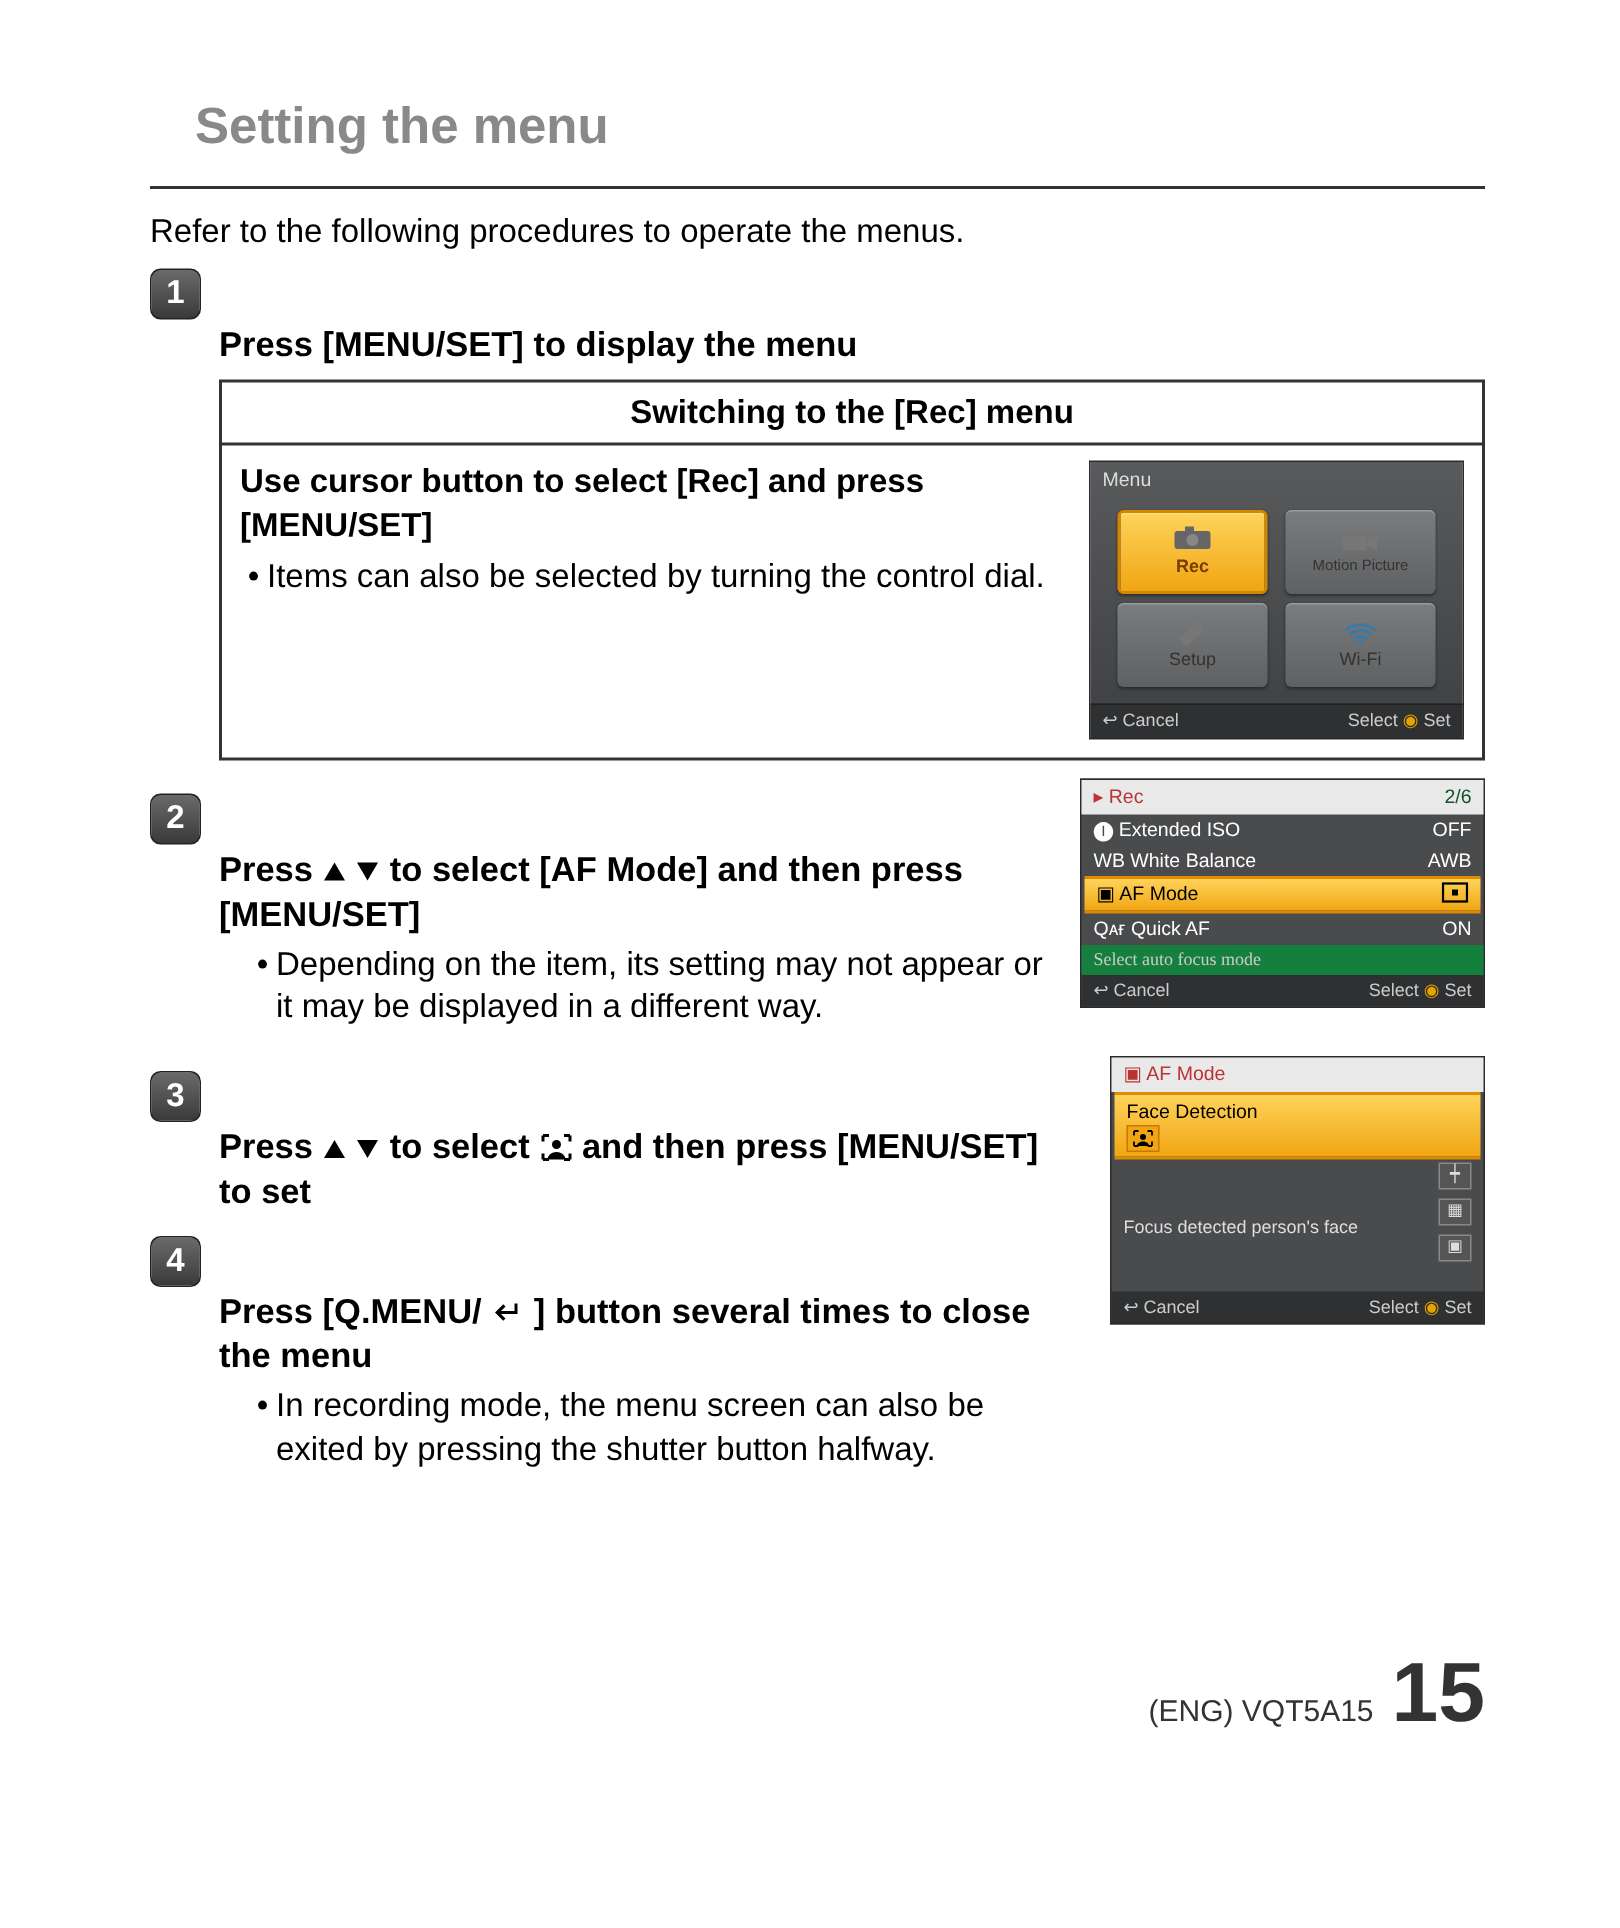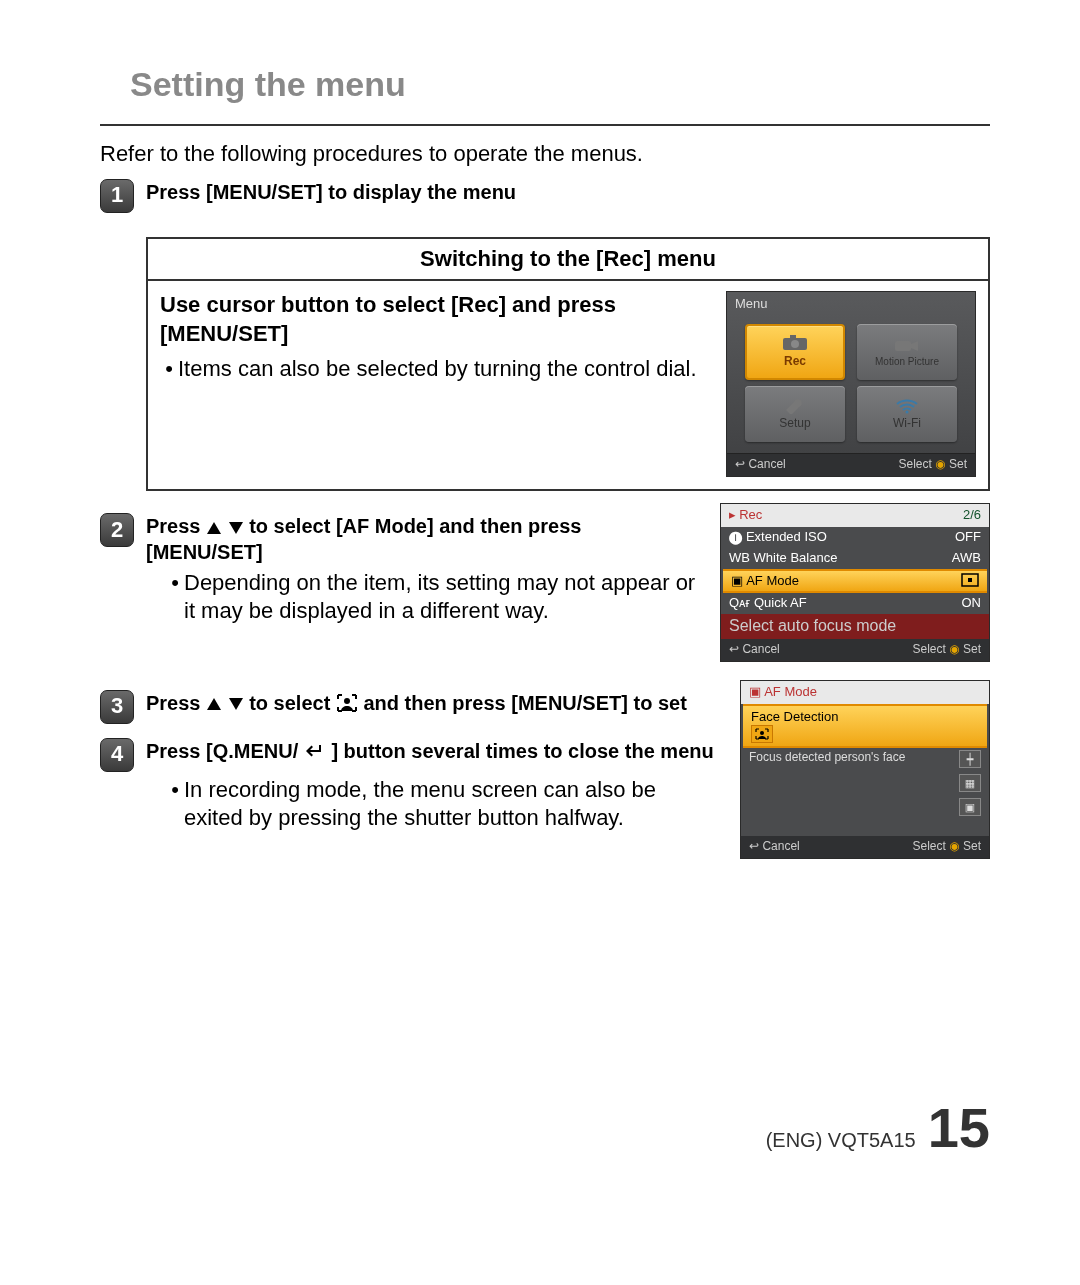--- a/index.html
+++ b/index.html
@@ -29,23 +29,23 @@
   .inline-icon { display:inline-block; vertical-align: -3px; }
   .step { display: flex; align-items: flex-start; margin: 10px 0 4px 0; }
   .step-badge {
     width: 34px; height: 34px; border-radius: 7px;
     background: linear-gradient(#6a6a6a,#3a3a3a);
     color: #fff; font-weight: bold; font-size: 22px;
     display: flex; align-items: center; justify-content: center;
     margin-right: 12px; flex: 0 0 34px;
     border: 1px solid #222;
   }
-  .step-title { font-weight: bold; font-size: 20px; }
+  .step-title { font-weight: bold; font-size: 23px; margin-top: 36px; }
   .box {
-    border: 2px solid #333; margin-left: 46px; margin-top: 24px;
+    border: 2px solid #333; margin-left: 46px; margin-top: 8px;
     margin-bottom: 12px;
   }
   .box-header {
     border-bottom: 2px solid #333; text-align: center;
     font-weight: bold; padding: 6px 0; font-size: 22px;
   }
   .box-body { display: flex; padding: 10px 12px 12px 12px; gap: 12px; }
   .box-left { flex: 1; }
   .box-sub { font-weight: bold; margin-bottom: 6px; }
   .bullet-row { display:flex; }
@@ -88,21 +88,21 @@
     border:1px solid #2a2a2a;
   }
   .cam2 .top { background:#e9e9e9; color:#b33; padding:3px 8px; display:flex; justify-content:space-between; font-size:13px;}
   .cam2 .top .pg { color:#14532d; }
   .cam2 .row { display:flex; justify-content:space-between; padding:2px 8px; font-size:13px; color:#ffffff;}
   .cam2 .row.sel {
     background: linear-gradient(#ffd35a,#f0a613); color:#000;
     border-top:2px solid #e08a00; border-bottom:2px solid #e08a00;
     margin: 0 2px;
   }
-  .cam2 .info { background:#7f1d1d; padding:2px 8px; font-size:16px; color:#ccc;}
+  .cam2 .info { background:#15803d; padding:2px 8px; font-size:12px; color:#ccc;font-family:Liberation Serif, serif;}
   .cam2 .ftr { background:#2f3032; display:flex; justify-content:space-between; padding:3px 8px; font-size:12px; color:#ccc;}
 
   
   .cam3 {
     width:250px; background:#4a4b4d; font-size:13px; color:#ddd;
     border:1px solid #2a2a2a;
   }
   .cam3 .top { background:#e9e9e9; color:#b33; padding:3px 8px; font-size:13px;}
   .cam3 .row { display:flex; justify-content:space-between; padding:3px 8px;flex-direction:column; }
   .cam3 .row.sel {
@@ -318,21 +318,21 @@
           <span>Face Detection</span>
           <span class="ibox gold">
             <svg width="16" height="14">
                 <path d="M2 2h3M2 2v3M14 2h-3M14 2v3M2 12h3M2 12v-3M14 12h-3M14 12v-3" stroke="#000" stroke-width="1.2" fill="none"></path>
                 <circle cx="8" cy="6" r="2" fill="#000"></circle>
                 <path d="M4 12c0-2 2-3 4-3s4 1 4 3" fill="#000"></path>
               </svg>
           </span>
         </div>
         <div style="display:flex;">
-          <div class="desc" style="flex:1;">Focus detected person's face</div>
+          <div class="desc" style="flex:1;margin-top:36px;">Focus detected person's face</div>
           <div class="iconstack">
             <span class="ibox">┿</span>
             <span class="ibox">▦</span>
             <span class="ibox">▣</span>
           </div>
         </div>
         <div class="ftr">
           <span>↩ <span>Cancel</span></span>
           <span class="sel-set"><span>Select</span><span class="gold"> ◉ </span><span>Set</span></span>
         </div>

